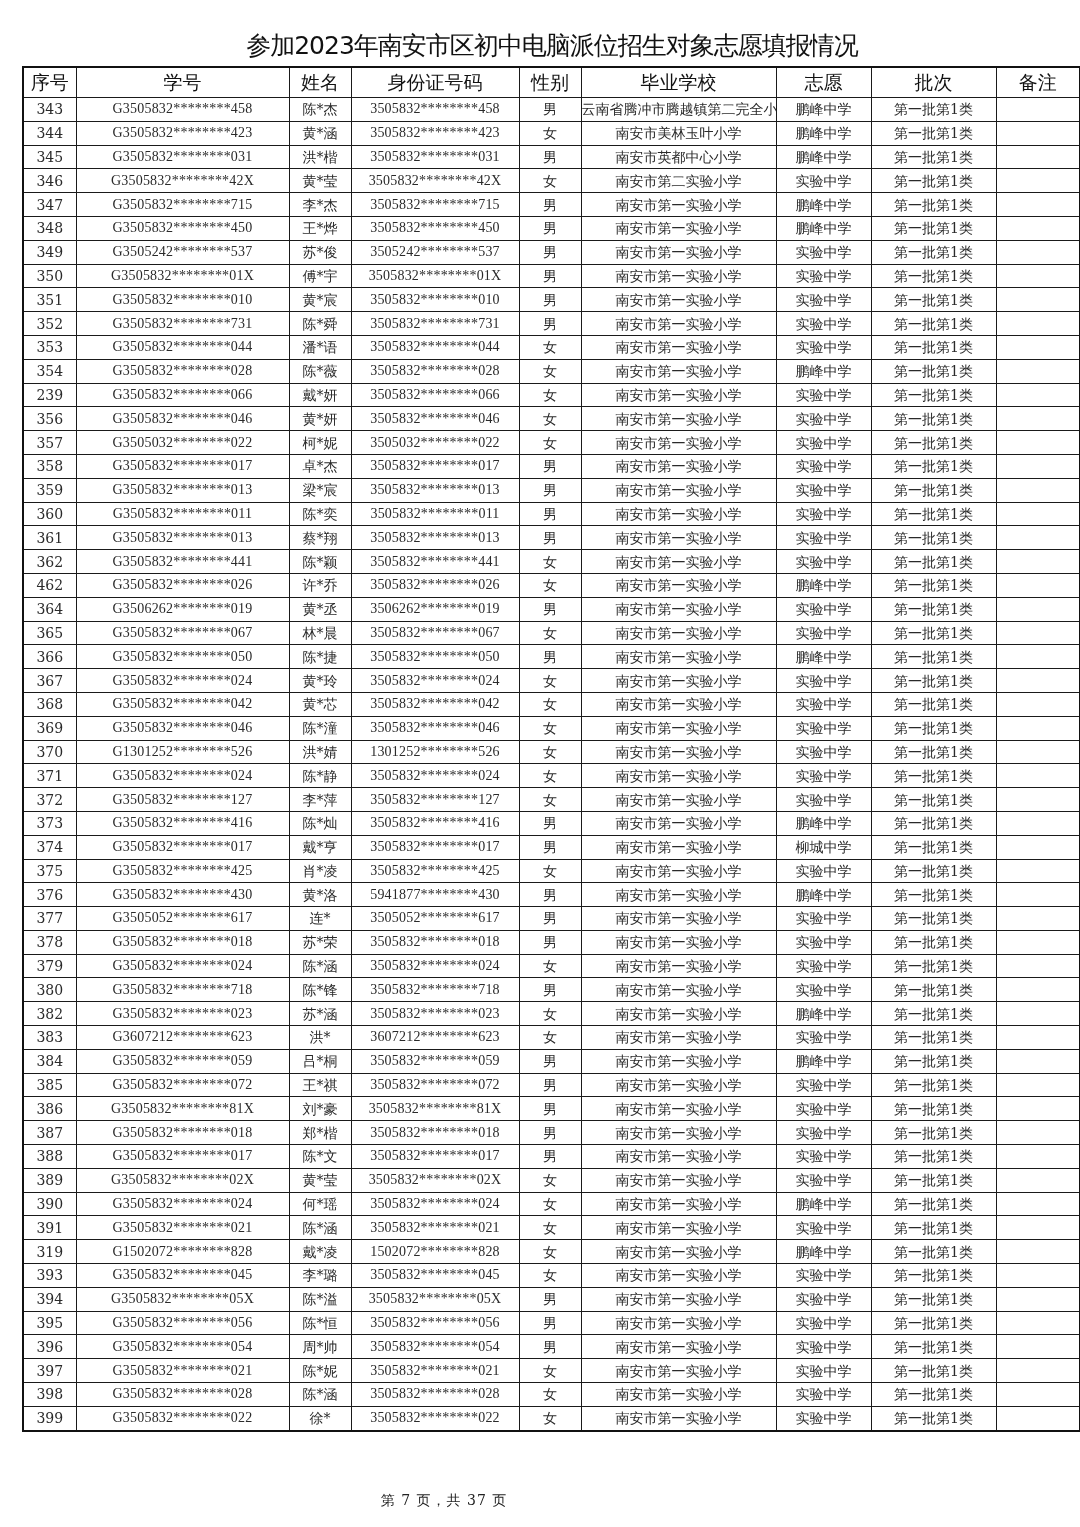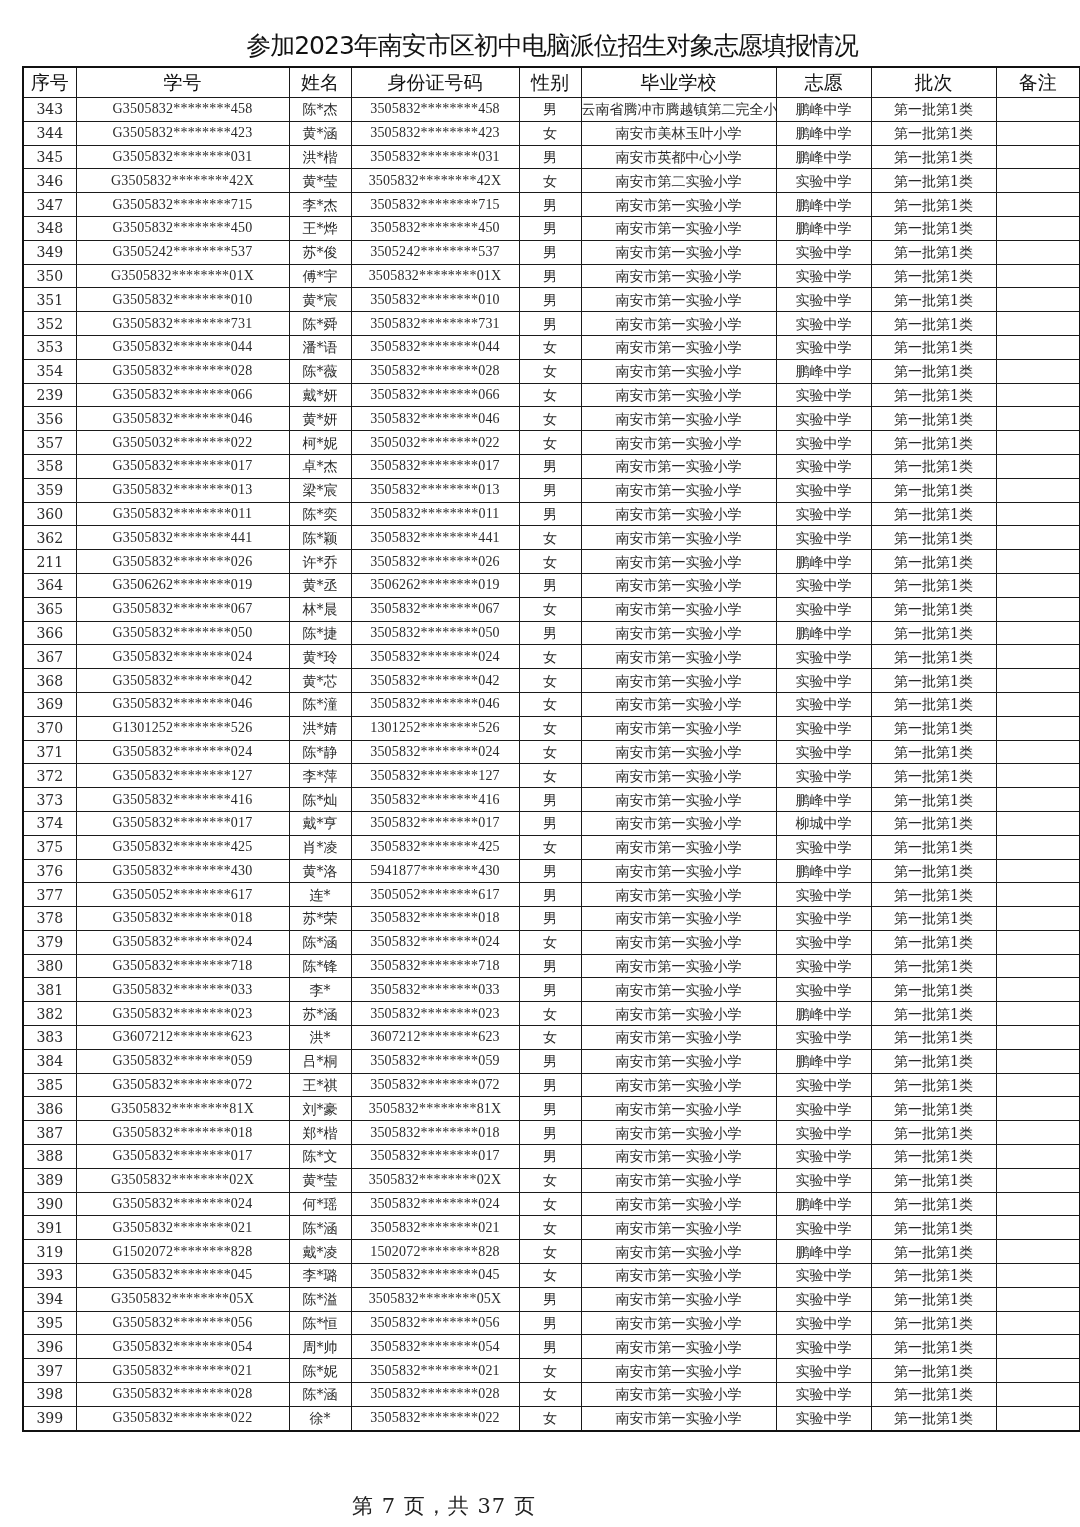--- a/index.html
+++ b/index.html
@@ -12,21 +12,21 @@
                border-collapse:collapse; table-layout:fixed;
                border:2px solid #111; }
   table.grid th, table.grid td { border:1.6px solid #1a1a1a; padding:0; text-align:center;
                white-space:nowrap; overflow:hidden; }
   table.grid th { height:29px; font-size:19px; font-weight:normal;
                font-family: "DejaVu Sans", "Liberation Sans", sans-serif; color:#111; }
   table.grid td { height:22.8px; font-size:14px; line-height:22px; color:#2a2a2a; }
   td.mono { font-family: "Liberation Serif", "DejaVu Serif", serif; font-size:15px; letter-spacing:0.2px; }
   td.small { font-size:9.5px; }
   .footer { position:absolute; top:1492px; left:0; width:888px; text-align:center;
-            font-size:21px; color:#222; letter-spacing:1px; }
+            font-size:14px; color:#222; letter-spacing:1px; }
 </style>
 </head>
 <body>
 
 <div class="title">参加2023年南安市区初中电脑派位招生对象志愿填报情况</div>
 
 <table class="grid">
   <colgroup>
     <col style="width:53px">
       <col style="width:213px">
@@ -244,32 +244,43 @@
         <td class="mono">G3505832********011</td>
         <td>陈*奕</td>
         <td class="mono">3505832********011</td>
         <td>男</td>
         <td>南安市第一实验小学</td>
         <td>实验中学</td>
         <td>第一批第1类</td>
         <td></td>
       </tr>
       <tr>
+        <td>361</td>
+        <td class="mono">G3505832********013</td>
+        <td>蔡*翔</td>
+        <td class="mono">3505832********013</td>
+        <td>男</td>
+        <td>南安市第一实验小学</td>
+        <td>实验中学</td>
+        <td>第一批第1类</td>
+        <td></td>
+      </tr>
+      <tr>
         <td>362</td>
         <td class="mono">G3505832********441</td>
         <td>陈*颖</td>
         <td class="mono">3505832********441</td>
         <td>女</td>
         <td>南安市第一实验小学</td>
         <td>实验中学</td>
         <td>第一批第1类</td>
         <td></td>
       </tr>
       <tr>
-        <td>211</td>
+        <td>462</td>
         <td class="mono">G3505832********026</td>
         <td>许*乔</td>
         <td class="mono">3505832********026</td>
         <td>女</td>
         <td>南安市第一实验小学</td>
         <td>鹏峰中学</td>
         <td>第一批第1类</td>
         <td></td>
       </tr>
       <tr>
@@ -446,31 +457,20 @@
         <td>南安市第一实验小学</td>
         <td>实验中学</td>
         <td>第一批第1类</td>
         <td></td>
       </tr>
       <tr>
         <td>380</td>
         <td class="mono">G3505832********718</td>
         <td>陈*锋</td>
         <td class="mono">3505832********718</td>
-        <td>男</td>
-        <td>南安市第一实验小学</td>
-        <td>实验中学</td>
-        <td>第一批第1类</td>
-        <td></td>
-      </tr>
-      <tr>
-        <td>381</td>
-        <td class="mono">G3505832********033</td>
-        <td>李*</td>
-        <td class="mono">3505832********033</td>
         <td>男</td>
         <td>南安市第一实验小学</td>
         <td>实验中学</td>
         <td>第一批第1类</td>
         <td></td>
       </tr>
       <tr>
         <td>382</td>
         <td class="mono">G3505832********023</td>
         <td>苏*涵</td>

